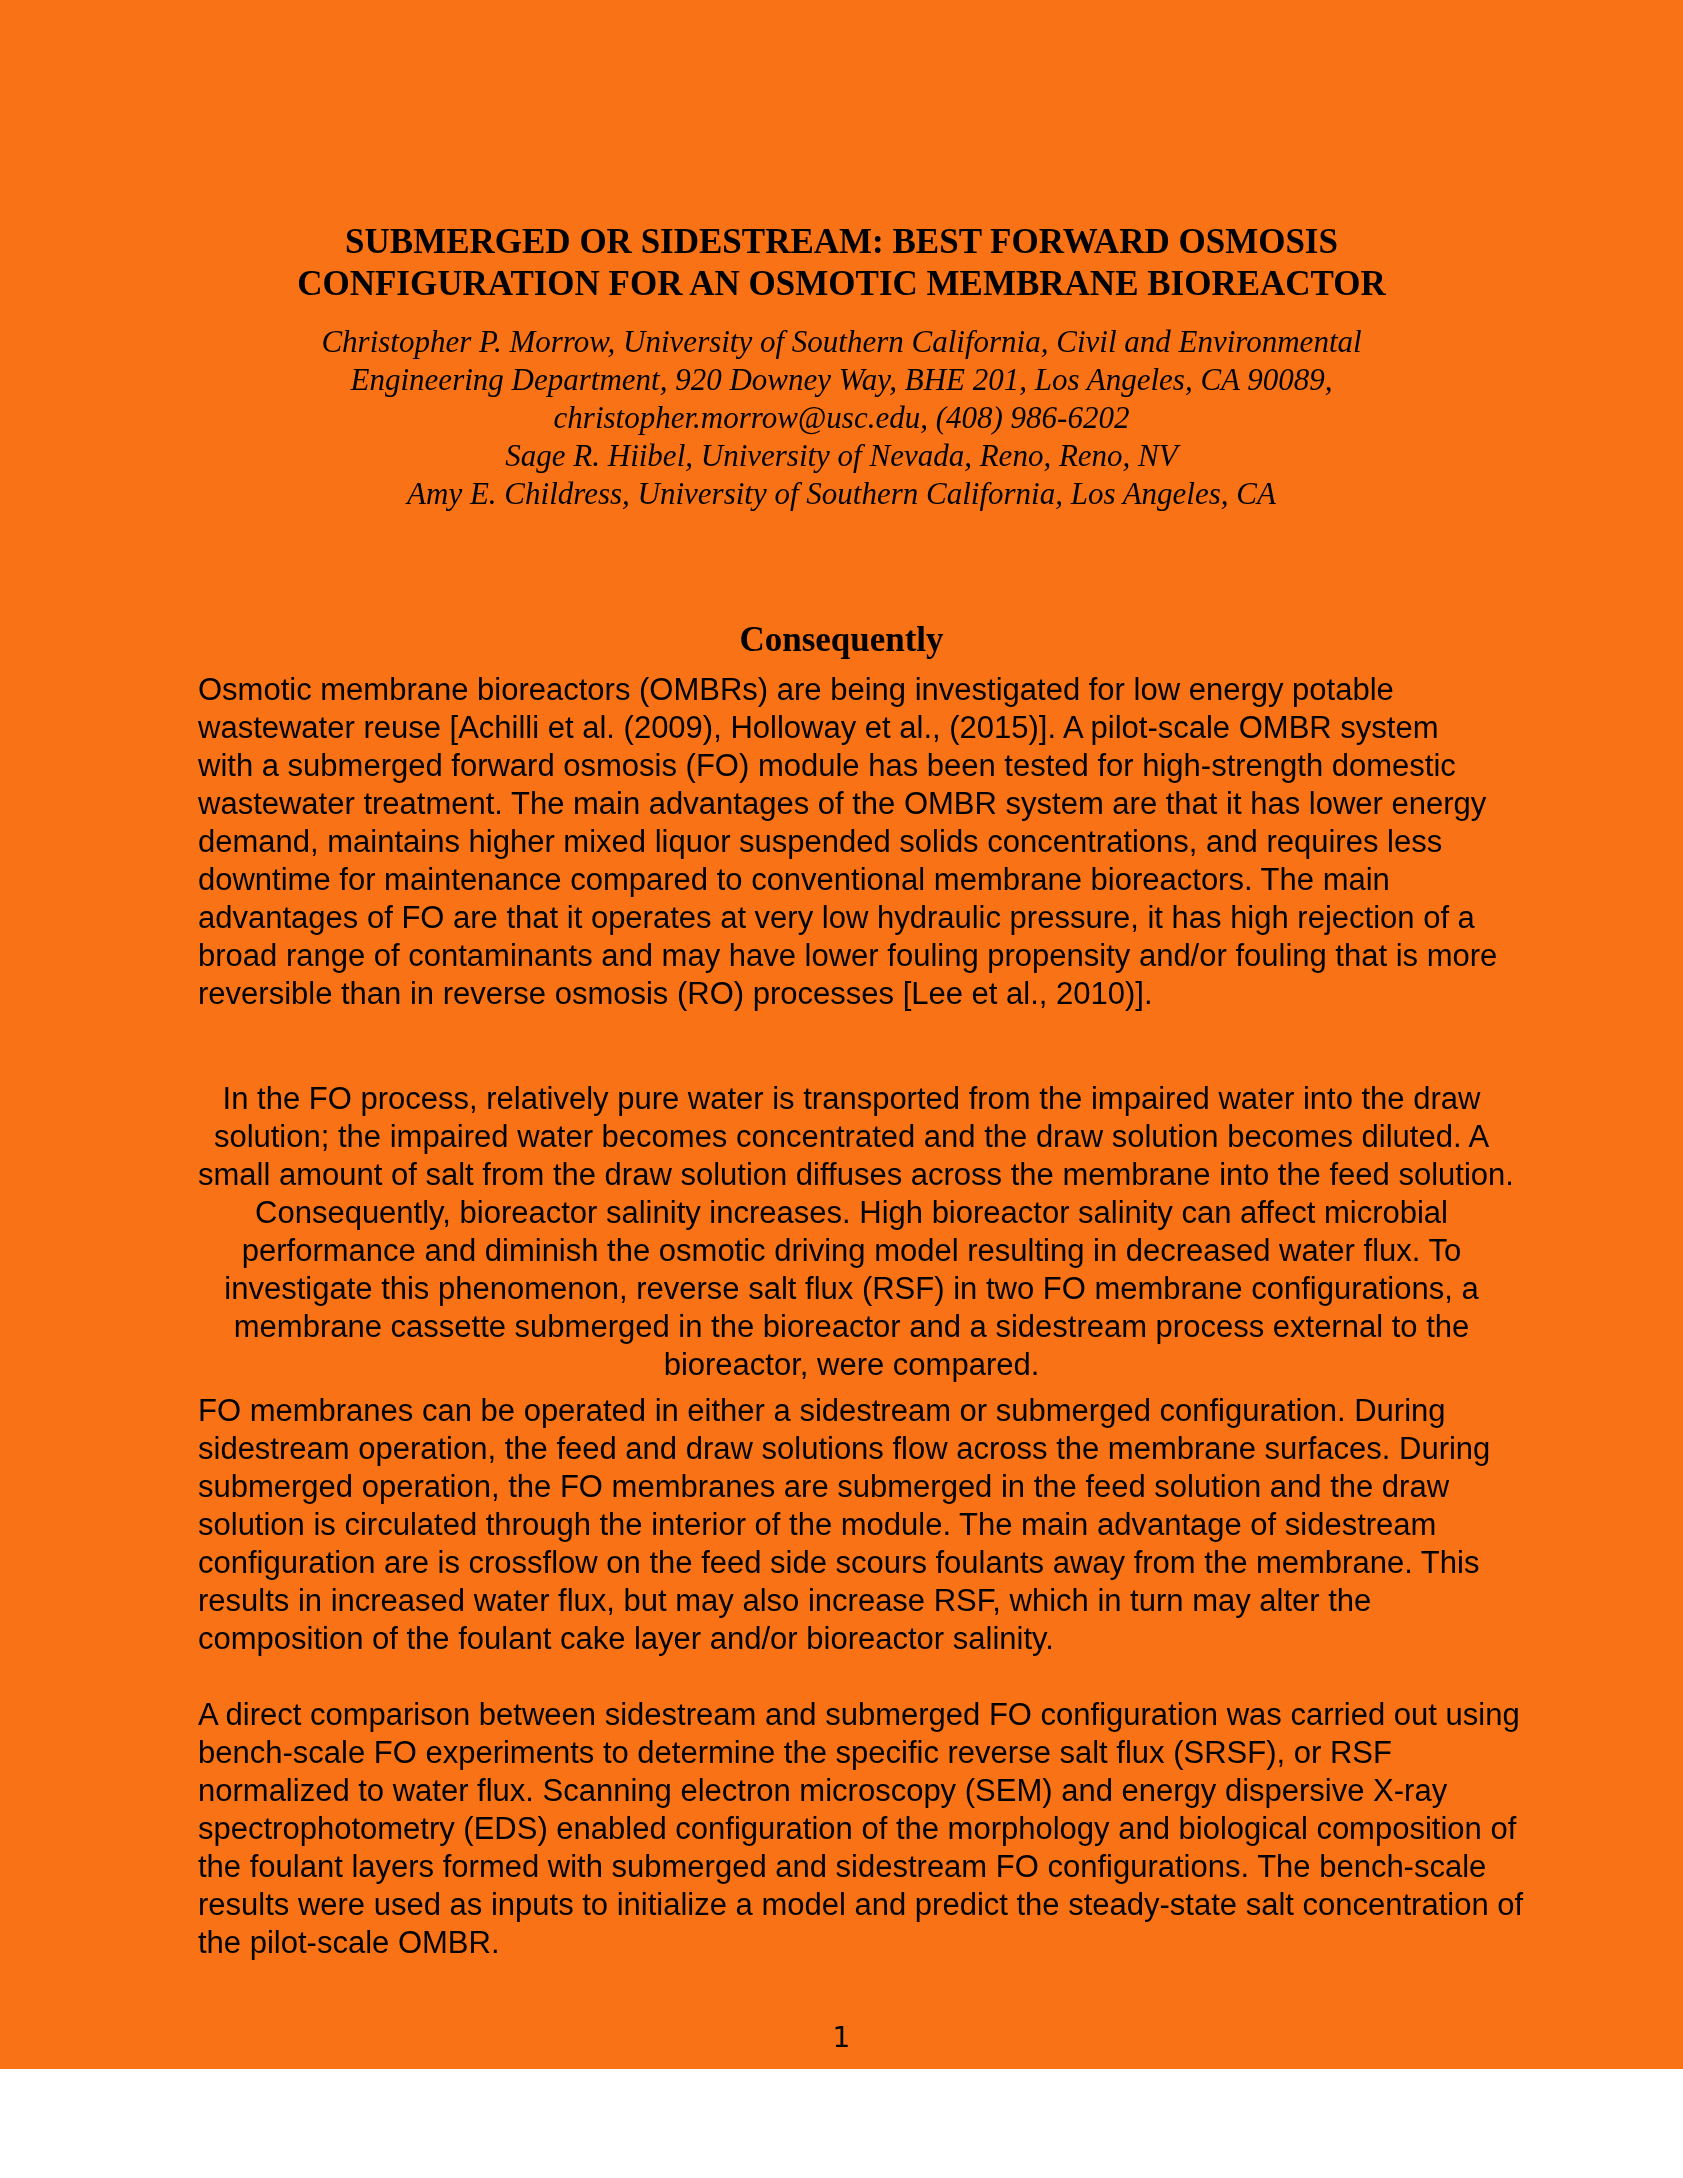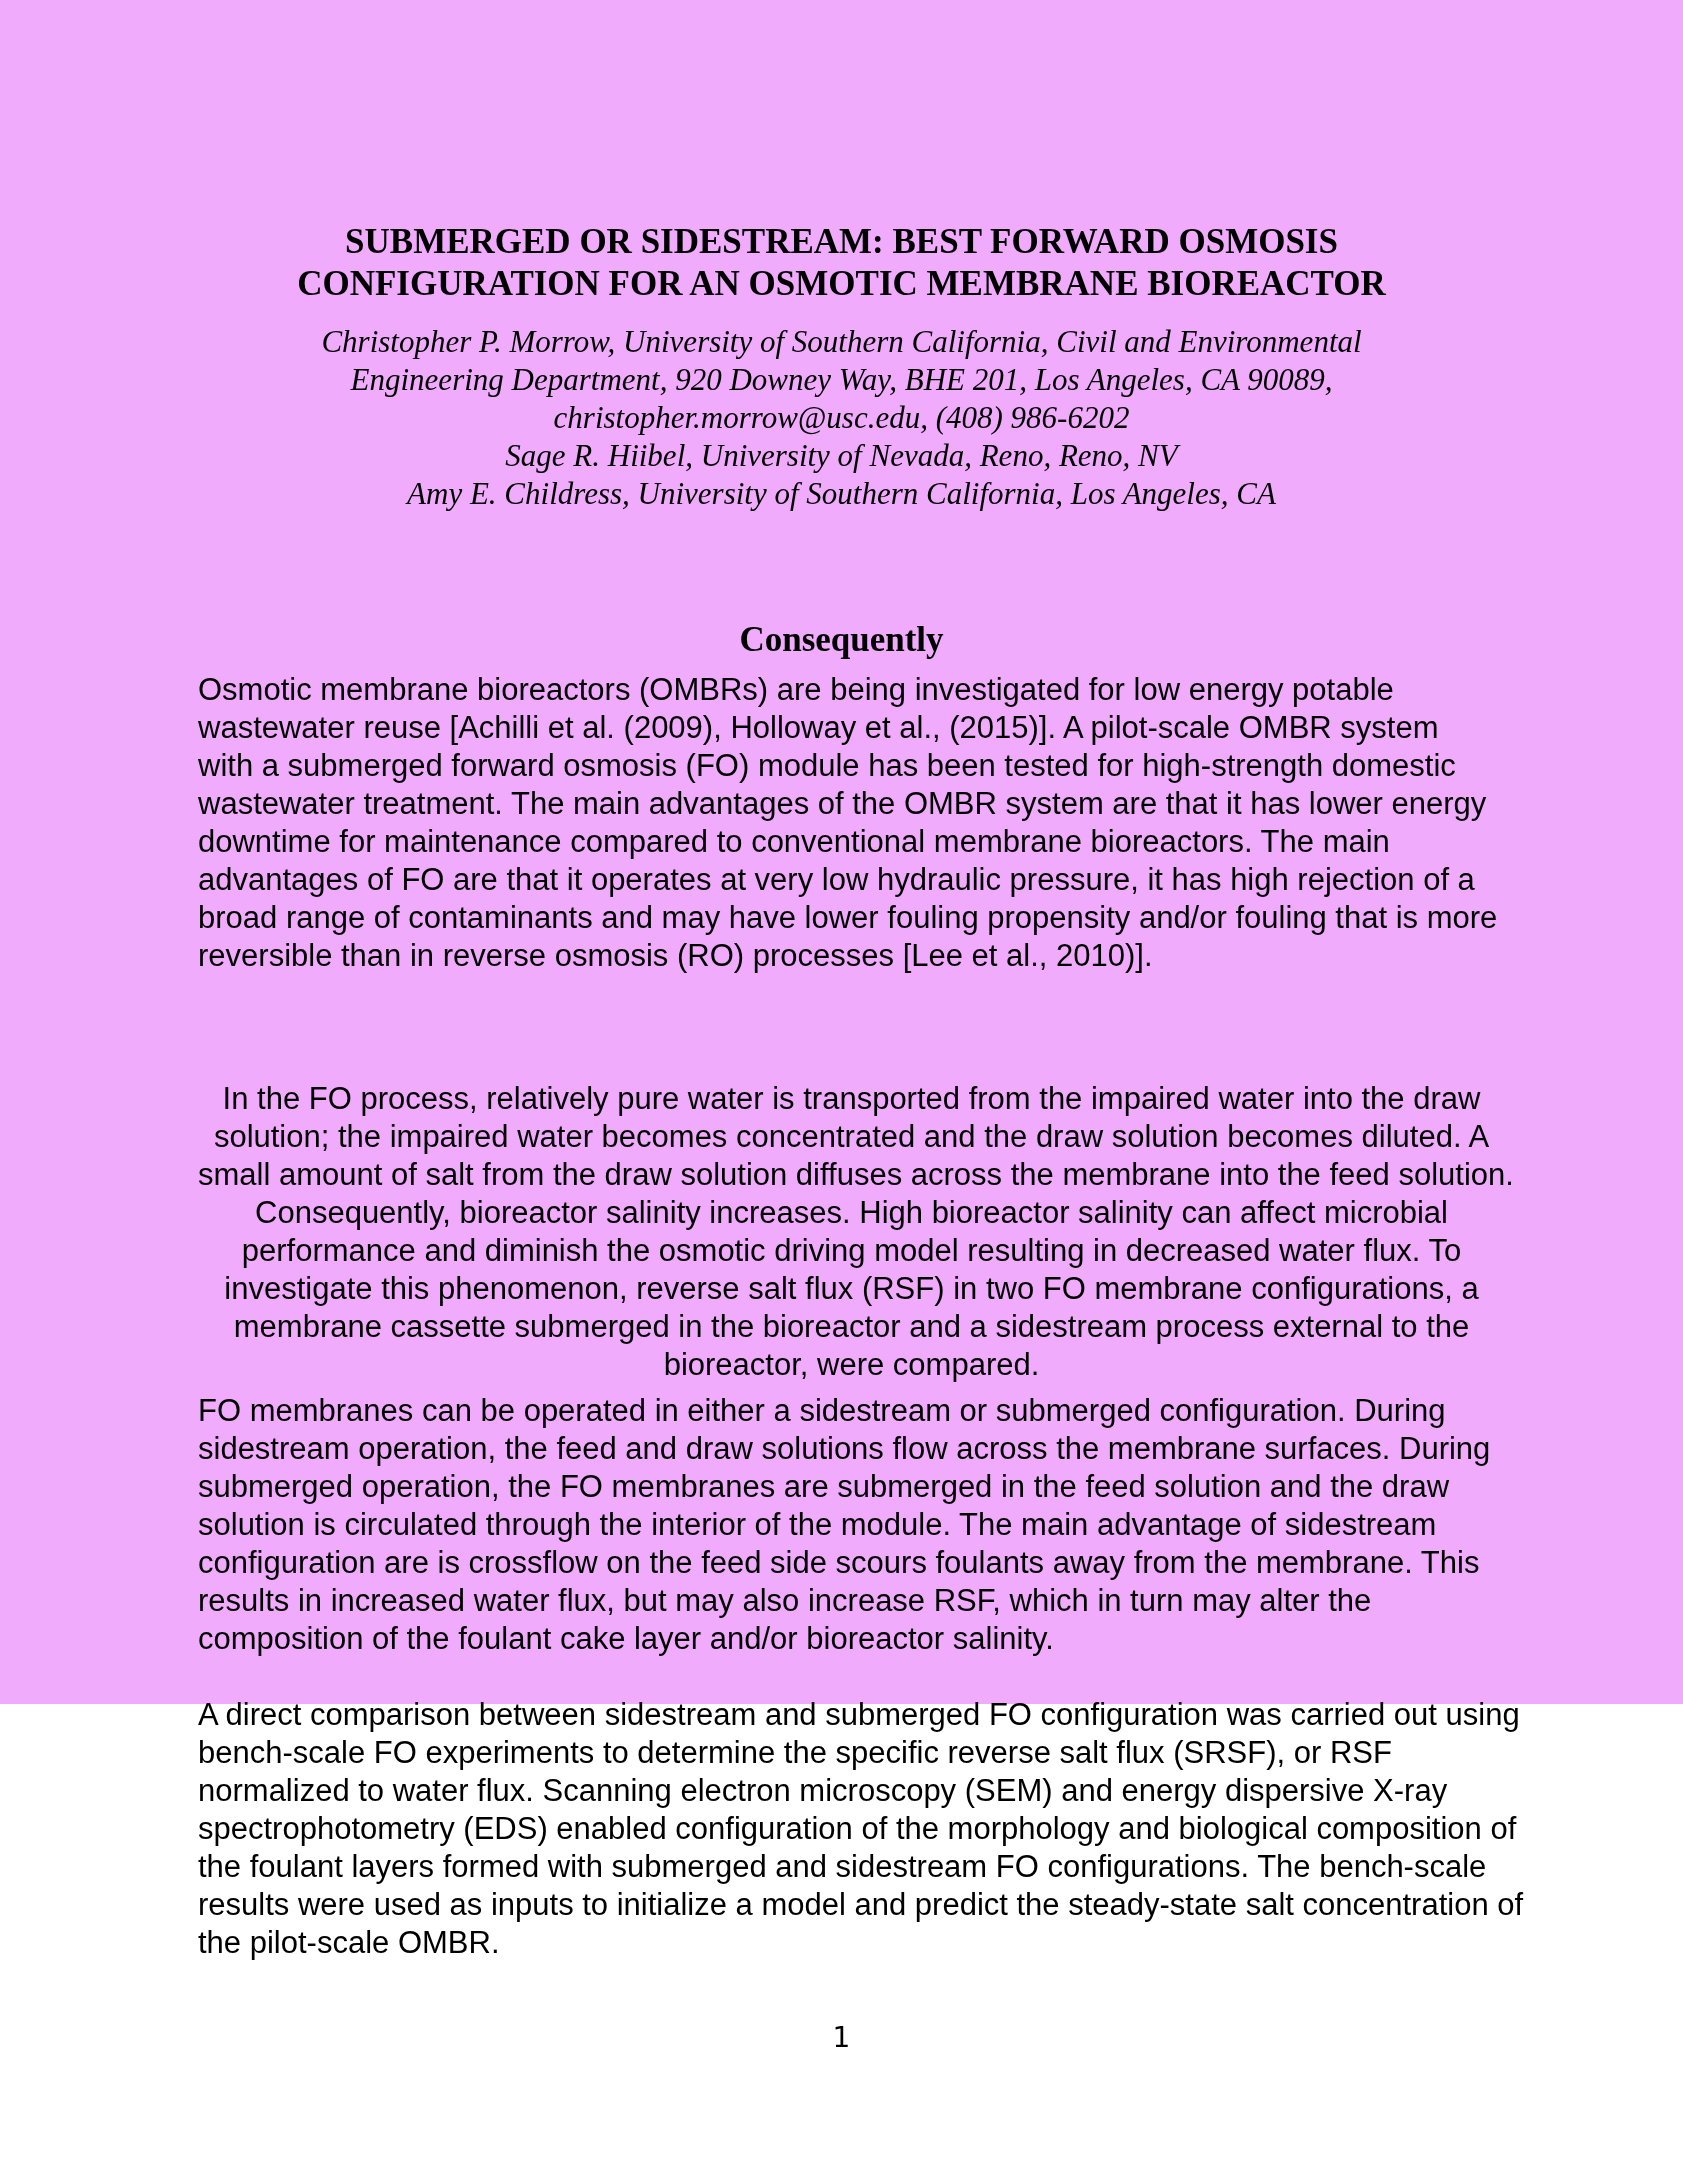--- a/index.html
+++ b/index.html
@@ -1,17 +1,17 @@
 <!DOCTYPE html>
 <html><head>
 <meta charset="utf-8">
 <style>
   html, body { margin: 0; padding: 0; background: #ffffff; }
   body { width: 1683px; height: 2178px; position: relative; overflow: hidden; color: #000; }
-  .page { position: absolute; left: 0; top: 0; width: 1683px; height: 1704px; background: #f0abfc; }
+  .page { position: absolute; left: 0; top: 0; width: 1683px; height: 2069px; background: #f97316; }
   .title { position: absolute; left: 0; width: 1683px; top: 198px; text-align: center;
     font-family: "Liberation Serif", serif; font-weight: bold; font-size: 35px; line-height: 42px; }
   .title .line { display: block; white-space: nowrap; }
   .authors { position: absolute; left: 0; width: 1683px; top: 323px; text-align: center;
     font-family: "Liberation Serif", serif; font-style: italic; font-size: 31px; line-height: 38px; }
   .authors .line { display: block; white-space: nowrap; }
   .heading { position: absolute; left: 0; width: 1683px; top: 590px; text-align: center;
     font-family: "Liberation Serif", serif; font-weight: bold; font-size: 35px; line-height: 42px; }
   .para { position: absolute; left: 198px; width: 1307px;
     font-family: Liberation Sans, sans-serif; font-size: 31px; line-height: 38px; }
@@ -41,20 +41,21 @@
     <span class="line">Amy E. Childress, University of Southern California, Los Angeles, CA</span>
   </div>
 
   <h2 class="heading">Consequently</h2>
 
   <div class="para" id="p1">
     <span class="line">Osmotic membrane bioreactors (OMBRs) are being investigated for low energy potable</span>
     <span class="line">wastewater reuse [Achilli et al. (2009), Holloway et al., (2015)]. A pilot-scale OMBR system</span>
     <span class="line">with a submerged forward osmosis (FO) module has been tested for high-strength domestic</span>
     <span class="line">wastewater treatment. The main advantages of the OMBR system are that it has lower energy</span>
+    <span class="line">demand, maintains higher mixed liquor suspended solids concentrations, and requires less</span>
     <span class="line">downtime for maintenance compared to conventional membrane bioreactors. The main</span>
     <span class="line">advantages of FO are that it operates at very low hydraulic pressure, it has high rejection of a</span>
     <span class="line">broad range of contaminants and may have lower fouling propensity and/or fouling that is more</span>
     <span class="line">reversible than in reverse osmosis (RO) processes [Lee et al., 2010)].</span>
   </div>
 
   <div class="para" id="p2">
     <span class="line">In the FO process, relatively pure water is transported from the impaired water into the draw</span>
     <span class="line">solution; the impaired water becomes concentrated and the draw solution becomes diluted. A</span>
     <span class="line">small amount of salt from the draw solution diffuses across the membrane into the feed solution.</span>

